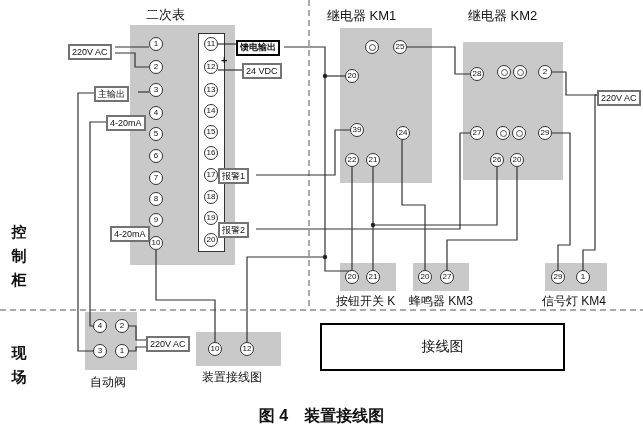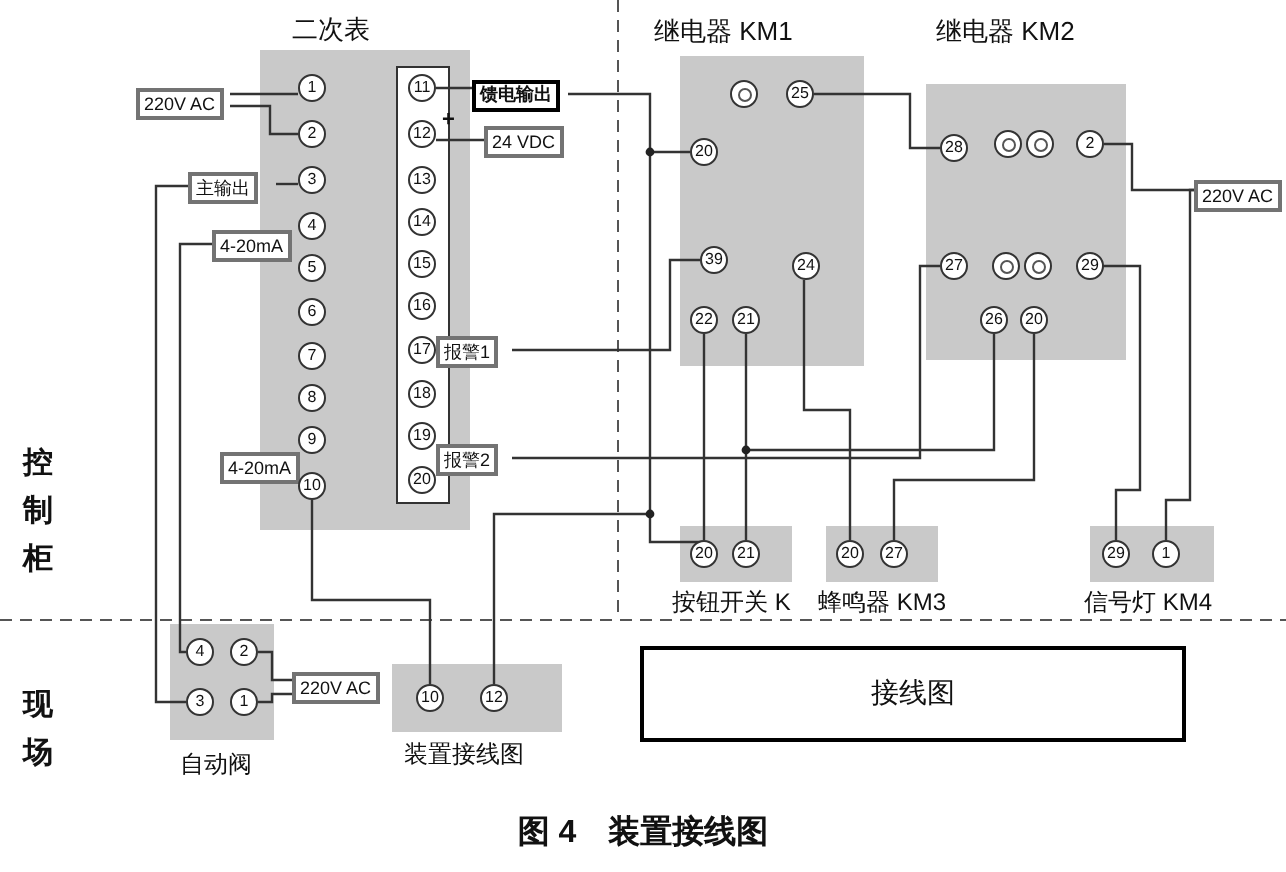--- a/index.html
+++ b/index.html
@@ -71,21 +71,21 @@
       <polyline points="447,270 447,240 517,240 517,167"></polyline>
       <polyline points="497,167 497,225 373,225"></polyline>
     </g>
     <g fill="#222" stroke="none">
       <circle cx="325" cy="76" r="2.2"></circle>
       <circle cx="325" cy="257" r="2.2"></circle>
       <circle cx="373" cy="225" r="2.2"></circle>
     </g>
   </svg>
 
-  <div class="junction" style="left:320px;top:323px;width:273px;height:48px;">
+  <div class="junction" style="left:320px;top:323px;width:245px;height:48px;">
     <span>接线图</span>
   </div>
 
   <div class="title big" style="left:146px;top:6px;">二次表</div>
   <div class="title big" style="left:327px;top:7px;">继电器 KM1</div>
   <div class="title big" style="left:468px;top:7px;">继电器 KM2</div>
   <div class="title" style="left:90px;top:374px;">自动阀</div>
   <div class="title" style="left:202px;top:369px;">装置接线图</div>
   <div class="title" style="left:336px;top:293px;">按钮开关 K</div>
   <div class="title" style="left:409px;top:293px;">蜂鸣器 KM3</div>

